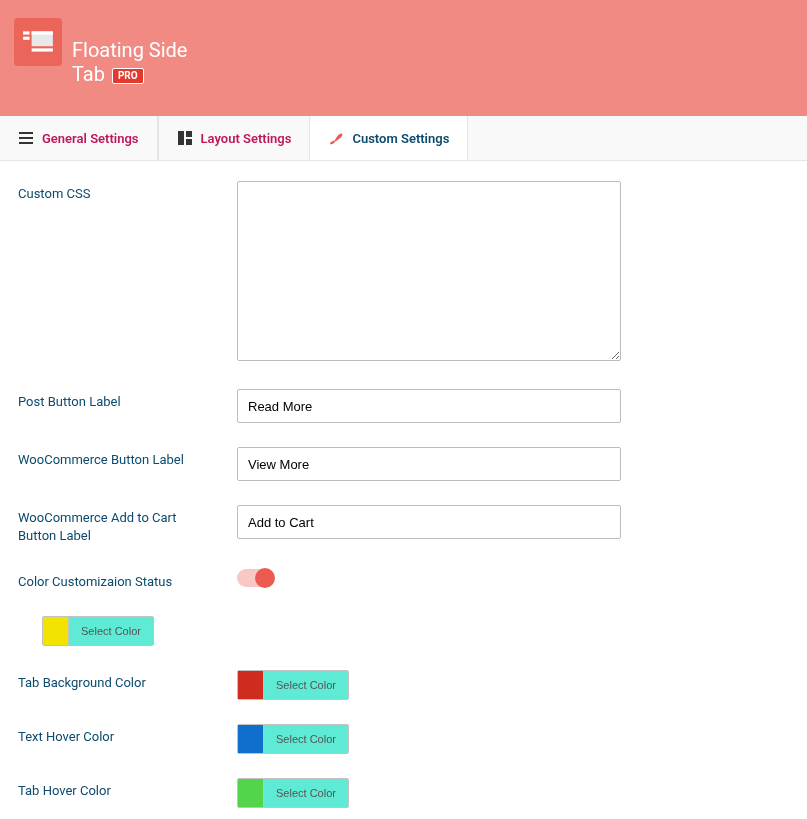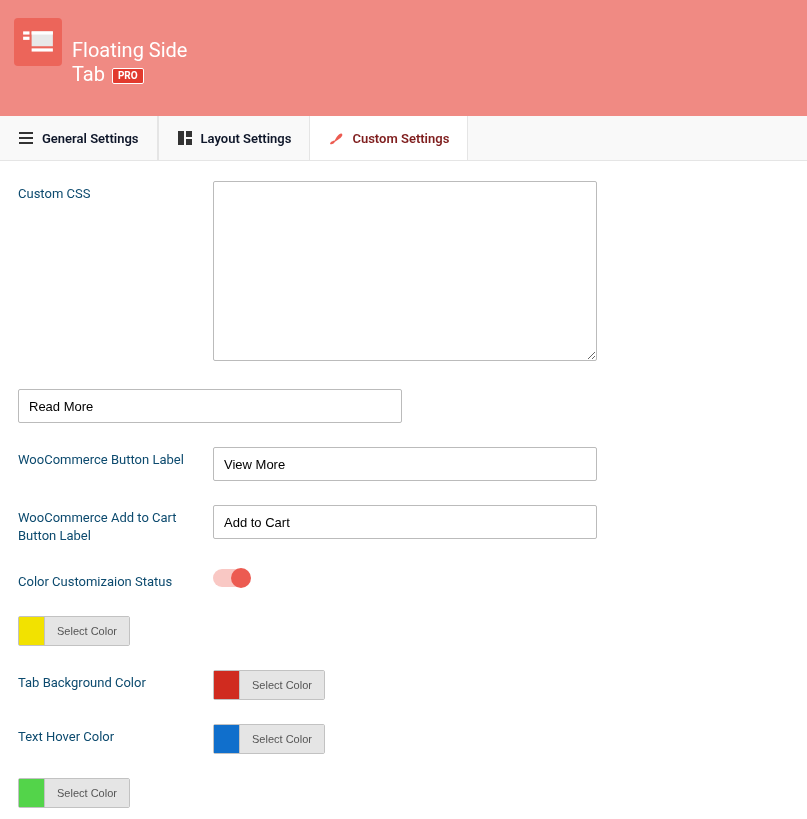--- a/index.html
+++ b/index.html
@@ -46,52 +46,52 @@
     }
     .tabbar {
       background: #f9f9f9;
       border-bottom: 1px solid #e5e5e5;
       display: flex;
     }
     .tab-item {
       padding: 14px 18px;
       font-size: 13px;
       font-weight: 600;
-      color: #0f172a;
+      color: #be185d;
       cursor: pointer;
       display: flex;
       align-items: center;
       gap: 8px;
       border-right: 1px solid #e5e5e5;
       background: #f9f9f9;
     }
     .tab-item:first-child { border-left: none; }
     .tab-item.active {
-      color: #7f1d1d;
+      color: #0c4a6e;
       background: #fff;
     }
     .tab-icon { width: 16px; height: 16px; flex-shrink: 0; }
     .panel {
       background: #fff;
       padding: 20px 18px 30px;
     }
     .form-row {
       display: flex;
       align-items: flex-start;
       margin-bottom: 24px;
     }
     .form-label {
       width: 195px;
       font-size: 13px;
       color: #0c4a6e;
       padding-top: 4px;
       line-height: 1.4;
       padding-right: 10px;
     }
-    .form-control { flex: 0 0 auto; }
+    .form-control { flex: 0 0 auto; margin-left: 24px; }
     textarea.css-area {
       width: 384px;
       height: 180px;
       border: 1px solid #bbb;
       border-radius: 2px;
       padding: 6px;
       font-family: monospace;
       font-size: 13px;
       resize: both;
     }
@@ -126,21 +126,21 @@
       border: 1px solid #c2c2c2;
       border-radius: 2px;
       height: 30px;
       width: fit-content;
     }
     .color-swatch {
       width: 26px;
       border-right: 1px solid #c2c2c2;
     }
     .color-select-btn {
-      background: #e5e5e5;
+      background: #5eead4;
       border: none;
       padding: 0 12px;
       font-size: 11px;
       color: #555;
       cursor: pointer;
     }
     .save-btn {
       background: #ec5b51;
       color: #fff;
       border: none;
@@ -199,20 +199,21 @@
 <div class="panel">
 
   <div class="form-row">
     <div class="form-label">Custom CSS</div>
     <div class="form-control">
       <textarea class="css-area" style=""></textarea>
     </div>
   </div>
 
   <div class="form-row">
+    <div class="form-label">Post Button Label</div>
     <div class="form-control">
       <input class="text-input" type="text" value="Read More" style="">
     </div>
   </div>
 
   <div class="form-row">
     <div class="form-label">WooCommerce Button Label</div>
     <div class="form-control">
       <input class="text-input" type="text" value="View More" style="">
     </div>
@@ -257,20 +258,21 @@
     <div class="form-label">Text Hover Color</div>
     <div class="form-control">
       <div class="color-picker">
         <div class="color-swatch" style="background:#106fcc"></div>
         <button class="color-select-btn">Select Color</button>
       </div>
     </div>
   </div>
 
   <div class="form-row">
+    <div class="form-label">Tab Hover Color</div>
     <div class="form-control">
       <div class="color-picker">
         <div class="color-swatch" style="background:#53d44a"></div>
         <button class="color-select-btn">Select Color</button>
       </div>
     </div>
   </div>
 
   <div class="save-row">
     <button class="save-btn">SAVE MENU</button>

